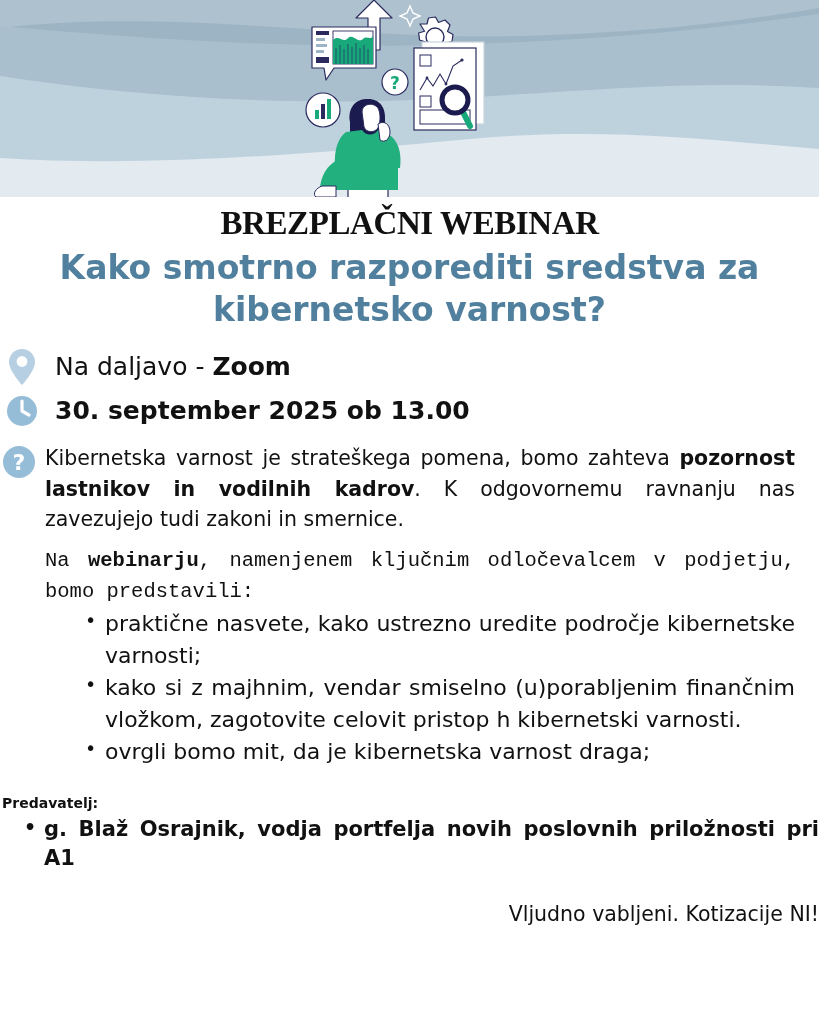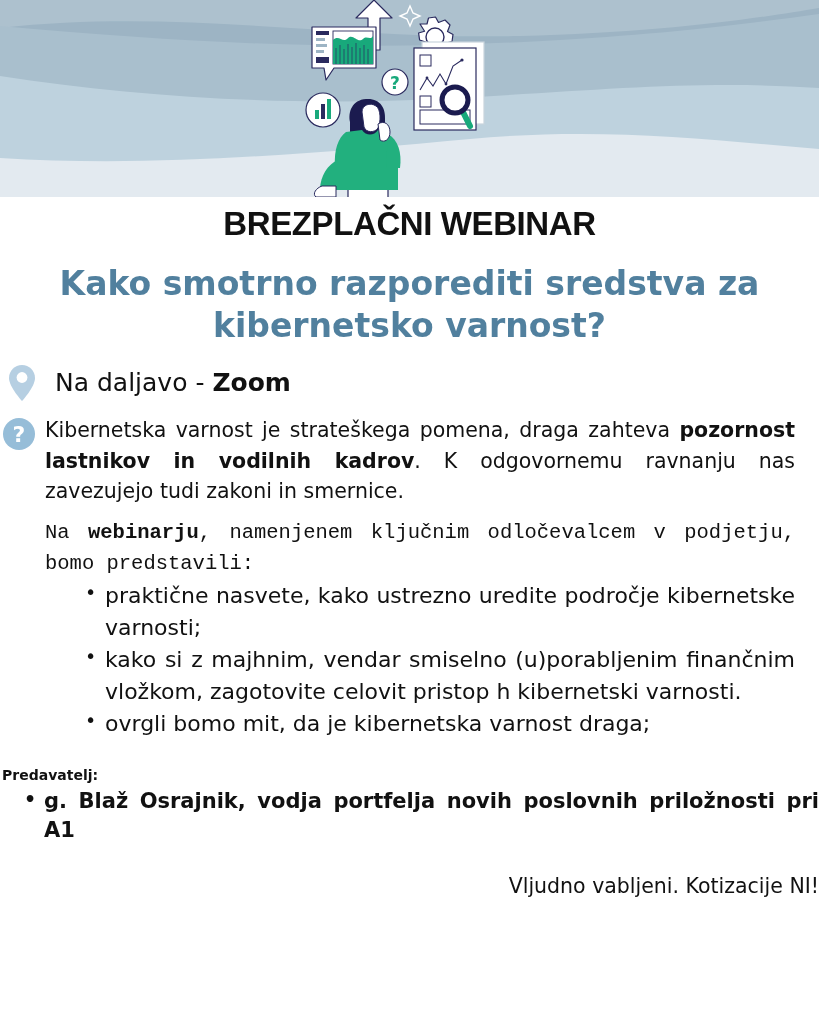--- a/index.html
+++ b/index.html
@@ -39,35 +39,35 @@
     height: 197px;
     display: block;
   }
 
   
   .title-block {
     text-align: center;
     padding-top: 8px;
   }
   .title-main {
-    font-family: Liberation Sans, sans-serif;
+    font-family: Liberation Serif, serif;
     font-weight: bold;
     font-size: 33px;
     letter-spacing: -0.4px;
     color: #111111;
     line-height: 1.15;
     margin: 0;
   }
   .title-sub {
     font-family: "DejaVu Sans", sans-serif;
     font-weight: bold;
     font-size: 33px;
     color: #51809e;
     line-height: 1.28;
-    margin: 20px 0 0 0;
+    margin: 4px 0 0 0;
     padding: 0 32px;
   }
 
   
   .info-rows {
     margin-top: 14px;
   }
   .info-row {
     display: flex;
     align-items: center;
@@ -285,33 +285,42 @@
   <div class="info-row">
     <span class="ico">
       <svg width="30" height="40" viewBox="0 0 30 40">
         <path d="M15,2 C22.2,2 28,7.8 28,15 C28,24 15,38 15,38 C15,38 2,24 2,15 C2,7.8 7.8,2 15,2 Z" fill="#b6cfe2"></path>
         <circle cx="15" cy="14.5" r="5.4" fill="#ffffff"></circle>
       </svg>
     </span>
     <span class="info-text"><span>Na daljavo - </span><b>Zoom</b></span>
   </div>
 
+  <div class="info-row">
+    <span class="ico">
+      <svg width="32" height="32" viewBox="0 0 32 32">
+        <circle cx="16" cy="16" r="15" fill="#96bdd8"></circle>
+        <path d="M16,6 L16,16 L23,20" fill="none" stroke="#ffffff" stroke-width="3.2" stroke-linecap="round" stroke-linejoin="round"></path>
+      </svg>
+    </span>
+    <span class="info-text bold">30. september 2025 ob 13.00</span>
+  </div>
 
 </div>
 
 <div class="body-wrap">
   <span class="qmark">
     <svg width="34" height="34" viewBox="0 0 34 34">
       <circle cx="17" cy="17" r="16" fill="#96bdd8"></circle>
       <text x="17" y="25" text-anchor="middle" font-family="DejaVu Sans, sans-serif" font-size="22" font-weight="bold" fill="#ffffff">?</text>
     </svg>
   </span>
 
   <div class="copy">
-    <p class="para"><span>Kibernetska varnost je strateškega pomena, draga zahteva </span><b>pozornost lastnikov in vodilnih kadrov</b><span>. K odgovornemu ravnanju nas zavezujejo tudi zakoni in smernice.</span></p>
+    <p class="para"><span>Kibernetska varnost je strateškega pomena, bomo zahteva </span><b>pozornost lastnikov in vodilnih kadrov</b><span>. K odgovornemu ravnanju nas zavezujejo tudi zakoni in smernice.</span></p>
 
     <p class="para second"><span>Na </span><b>webinarju</b><span>, namenjenem ključnim odločevalcem v podjetju, bomo predstavili:</span></p>
 
     <ul class="bullets">
       <li>praktične nasvete, kako ustrezno uredite področje kibernetske varnosti;</li>
       <li>kako si z majhnim, vendar smiselno (u)porabljenim finančnim vložkom, zagotovite celovit pristop h kibernetski varnosti.</li>
       <li>ovrgli bomo mit, da je kibernetska varnost draga;</li>
     </ul>
   </div>
 </div>

